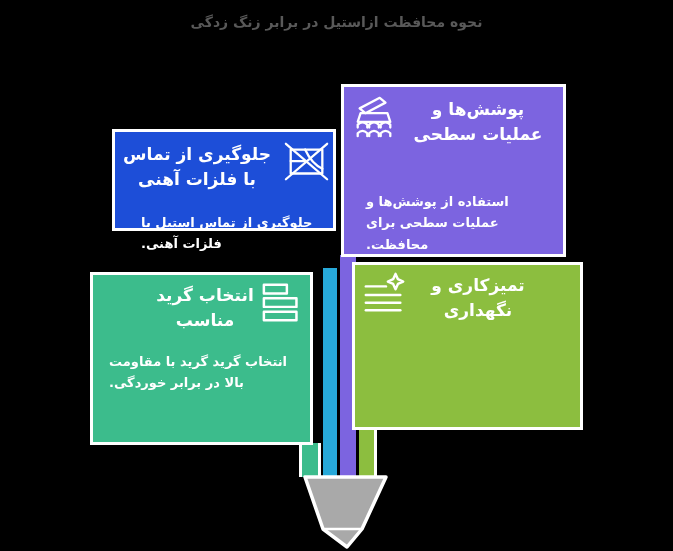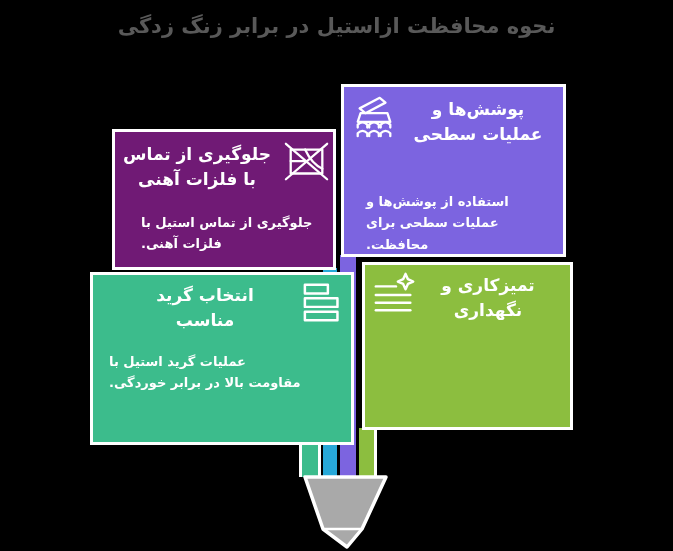--- a/index.html
+++ b/index.html
@@ -3,31 +3,31 @@
 <meta charset="utf-8">
 <style>
   html,body{margin:0;padding:0;background:#000;}
   .canvas{
     position:relative;width:673px;height:551px;background:#000;overflow:hidden;
     font-family:"DejaVu Sans", sans-serif;
   }
   .title{
     position:absolute;top:14px;left:0;width:673px;margin:0;
     text-align:center;direction:rtl;
-    font-size:21px;font-weight:bold;color:#595959;letter-spacing:.5px;
+    font-size:14px;font-weight:bold;color:#595959;letter-spacing:.5px;
   }
   
   .card{
     position:absolute;box-sizing:border-box;border:3px solid #fff;
     color:#fff;direction:rtl;
   }
   .card-purple{left:341px;top:84px;width:225px;height:173px;background:#7c64e0;}
-  .card-blue  {left:112px;top:129px;width:224px;height:141px;background:#701a75;padding-left:32px;}
-  .card-green {left:90px;top:272px;width:264px;height:173px;background:#3cbc8c;}
-  .card-lime  {left:362px;top:262px;width:211px;height:168px;background:#8cbe3f;}
+  .card-blue  {left:112px;top:129px;width:224px;height:102px;background:#1d4ed8;padding-left:32px;}
+  .card-green {left:90px;top:272px;width:223px;height:173px;background:#3cbc8c;}
+  .card-lime  {left:352px;top:262px;width:231px;height:168px;background:#8cbe3f;}
   .card-title{
     position:absolute;text-align:center;font-weight:bold;
     font-size:17px;line-height:1.45;
   }
   .card-desc{
     position:absolute;text-align:left;font-weight:bold;
     font-size:13px;line-height:1.65;
   }
   .card-purple .card-title{left:58px;top:10px;width:152px;}
   .card-purple .card-desc {left:22px;top:104px;width:176px;}
@@ -98,21 +98,21 @@
 
   <div class="card card-green">
     <span class="icon">
       <svg viewBox="0 0 48 48" fill="none" stroke="#ffffff" stroke-width="2.6" stroke-linejoin="round">
         <rect x="3" y="4" width="24" height="9"></rect>
         <rect x="3" y="18" width="34" height="9"></rect>
         <rect x="3" y="32" width="34" height="9"></rect>
       </svg>
     </span>
     <div class="card-title">انتخاب گرید مناسب</div>
-    <div class="card-desc">عملیات گرید استیل با مقاومت بالا در برابر خوردگی.</div>
+    <div class="card-desc">انتخاب گرید گرید با مقاومت بالا در برابر خوردگی.</div>
   </div>
 
   <div class="card card-lime">
     <span class="icon">
       <svg viewBox="0 0 48 48" fill="none" stroke="#ffffff" stroke-width="2.6" stroke-linejoin="round" stroke-linecap="round">
         <line x1="4" y1="15" x2="25" y2="15"></line>
         <line x1="4" y1="24" x2="40" y2="24"></line>
         <line x1="4" y1="32" x2="40" y2="32"></line>
         <line x1="4" y1="40" x2="40" y2="40"></line>
         <path d="M35,2 L37.5,7.5 L43,10 L37.5,12.5 L35,18 L32.5,12.5 L27,10 L32.5,7.5 Z"></path>

